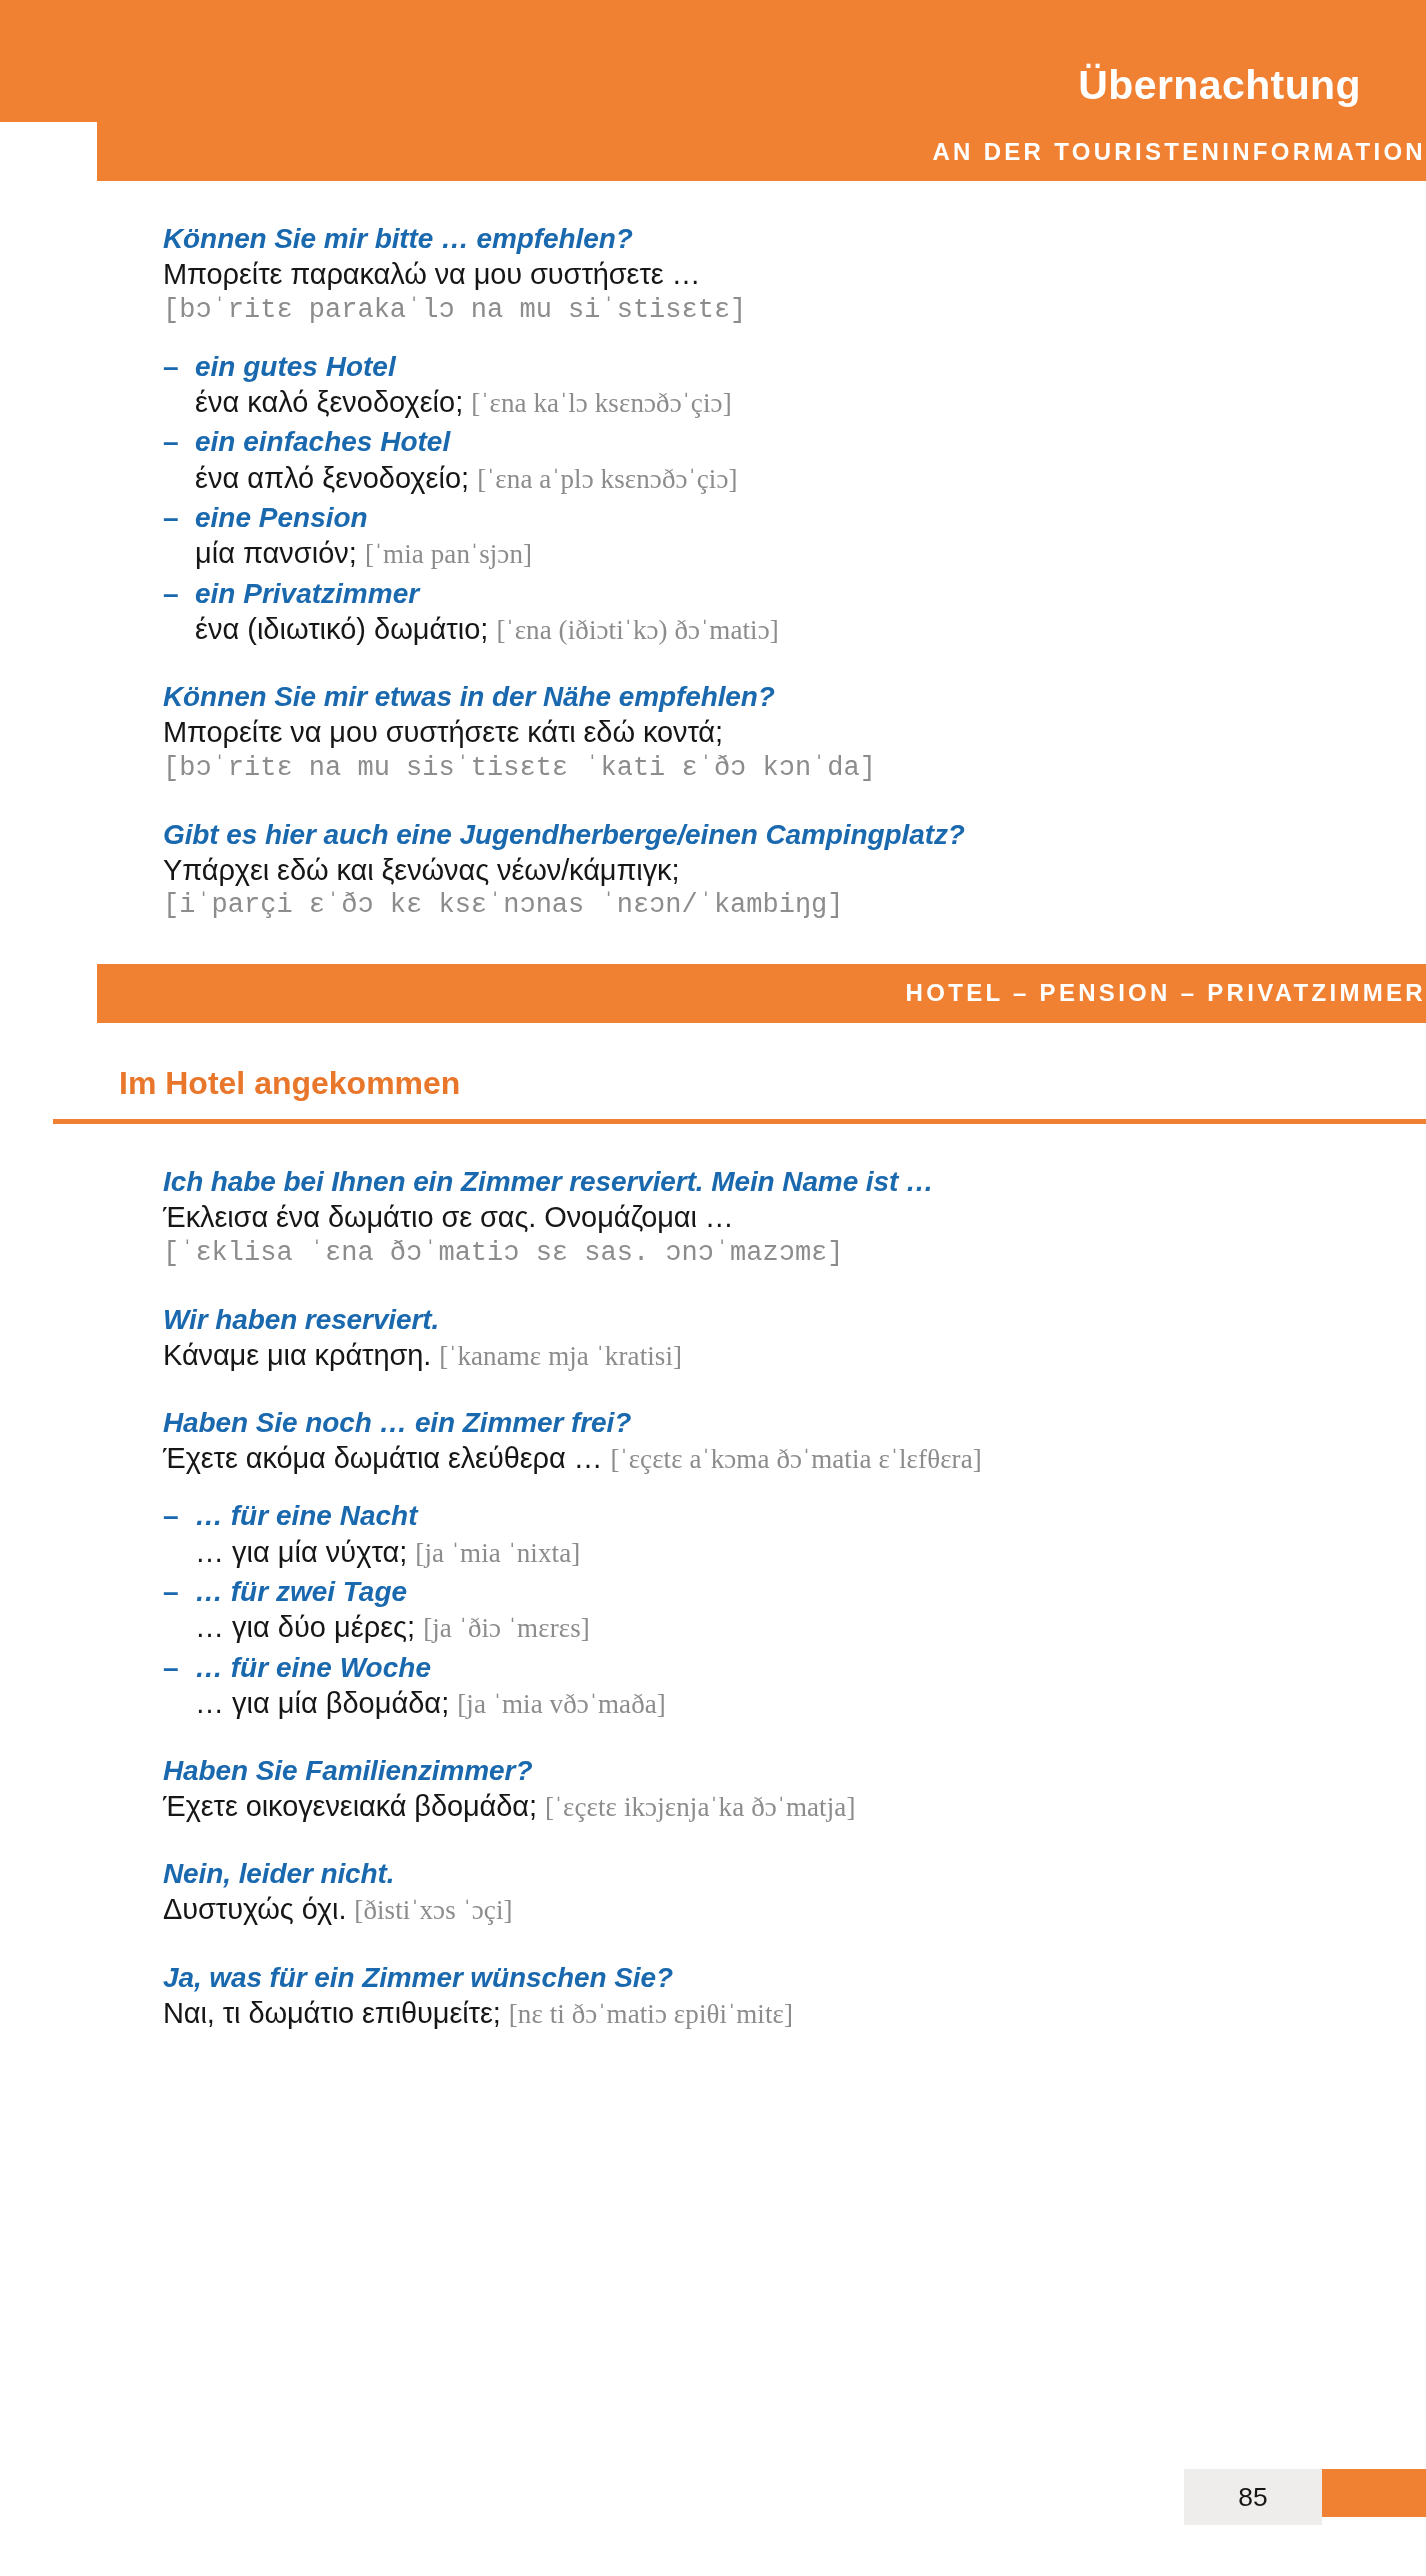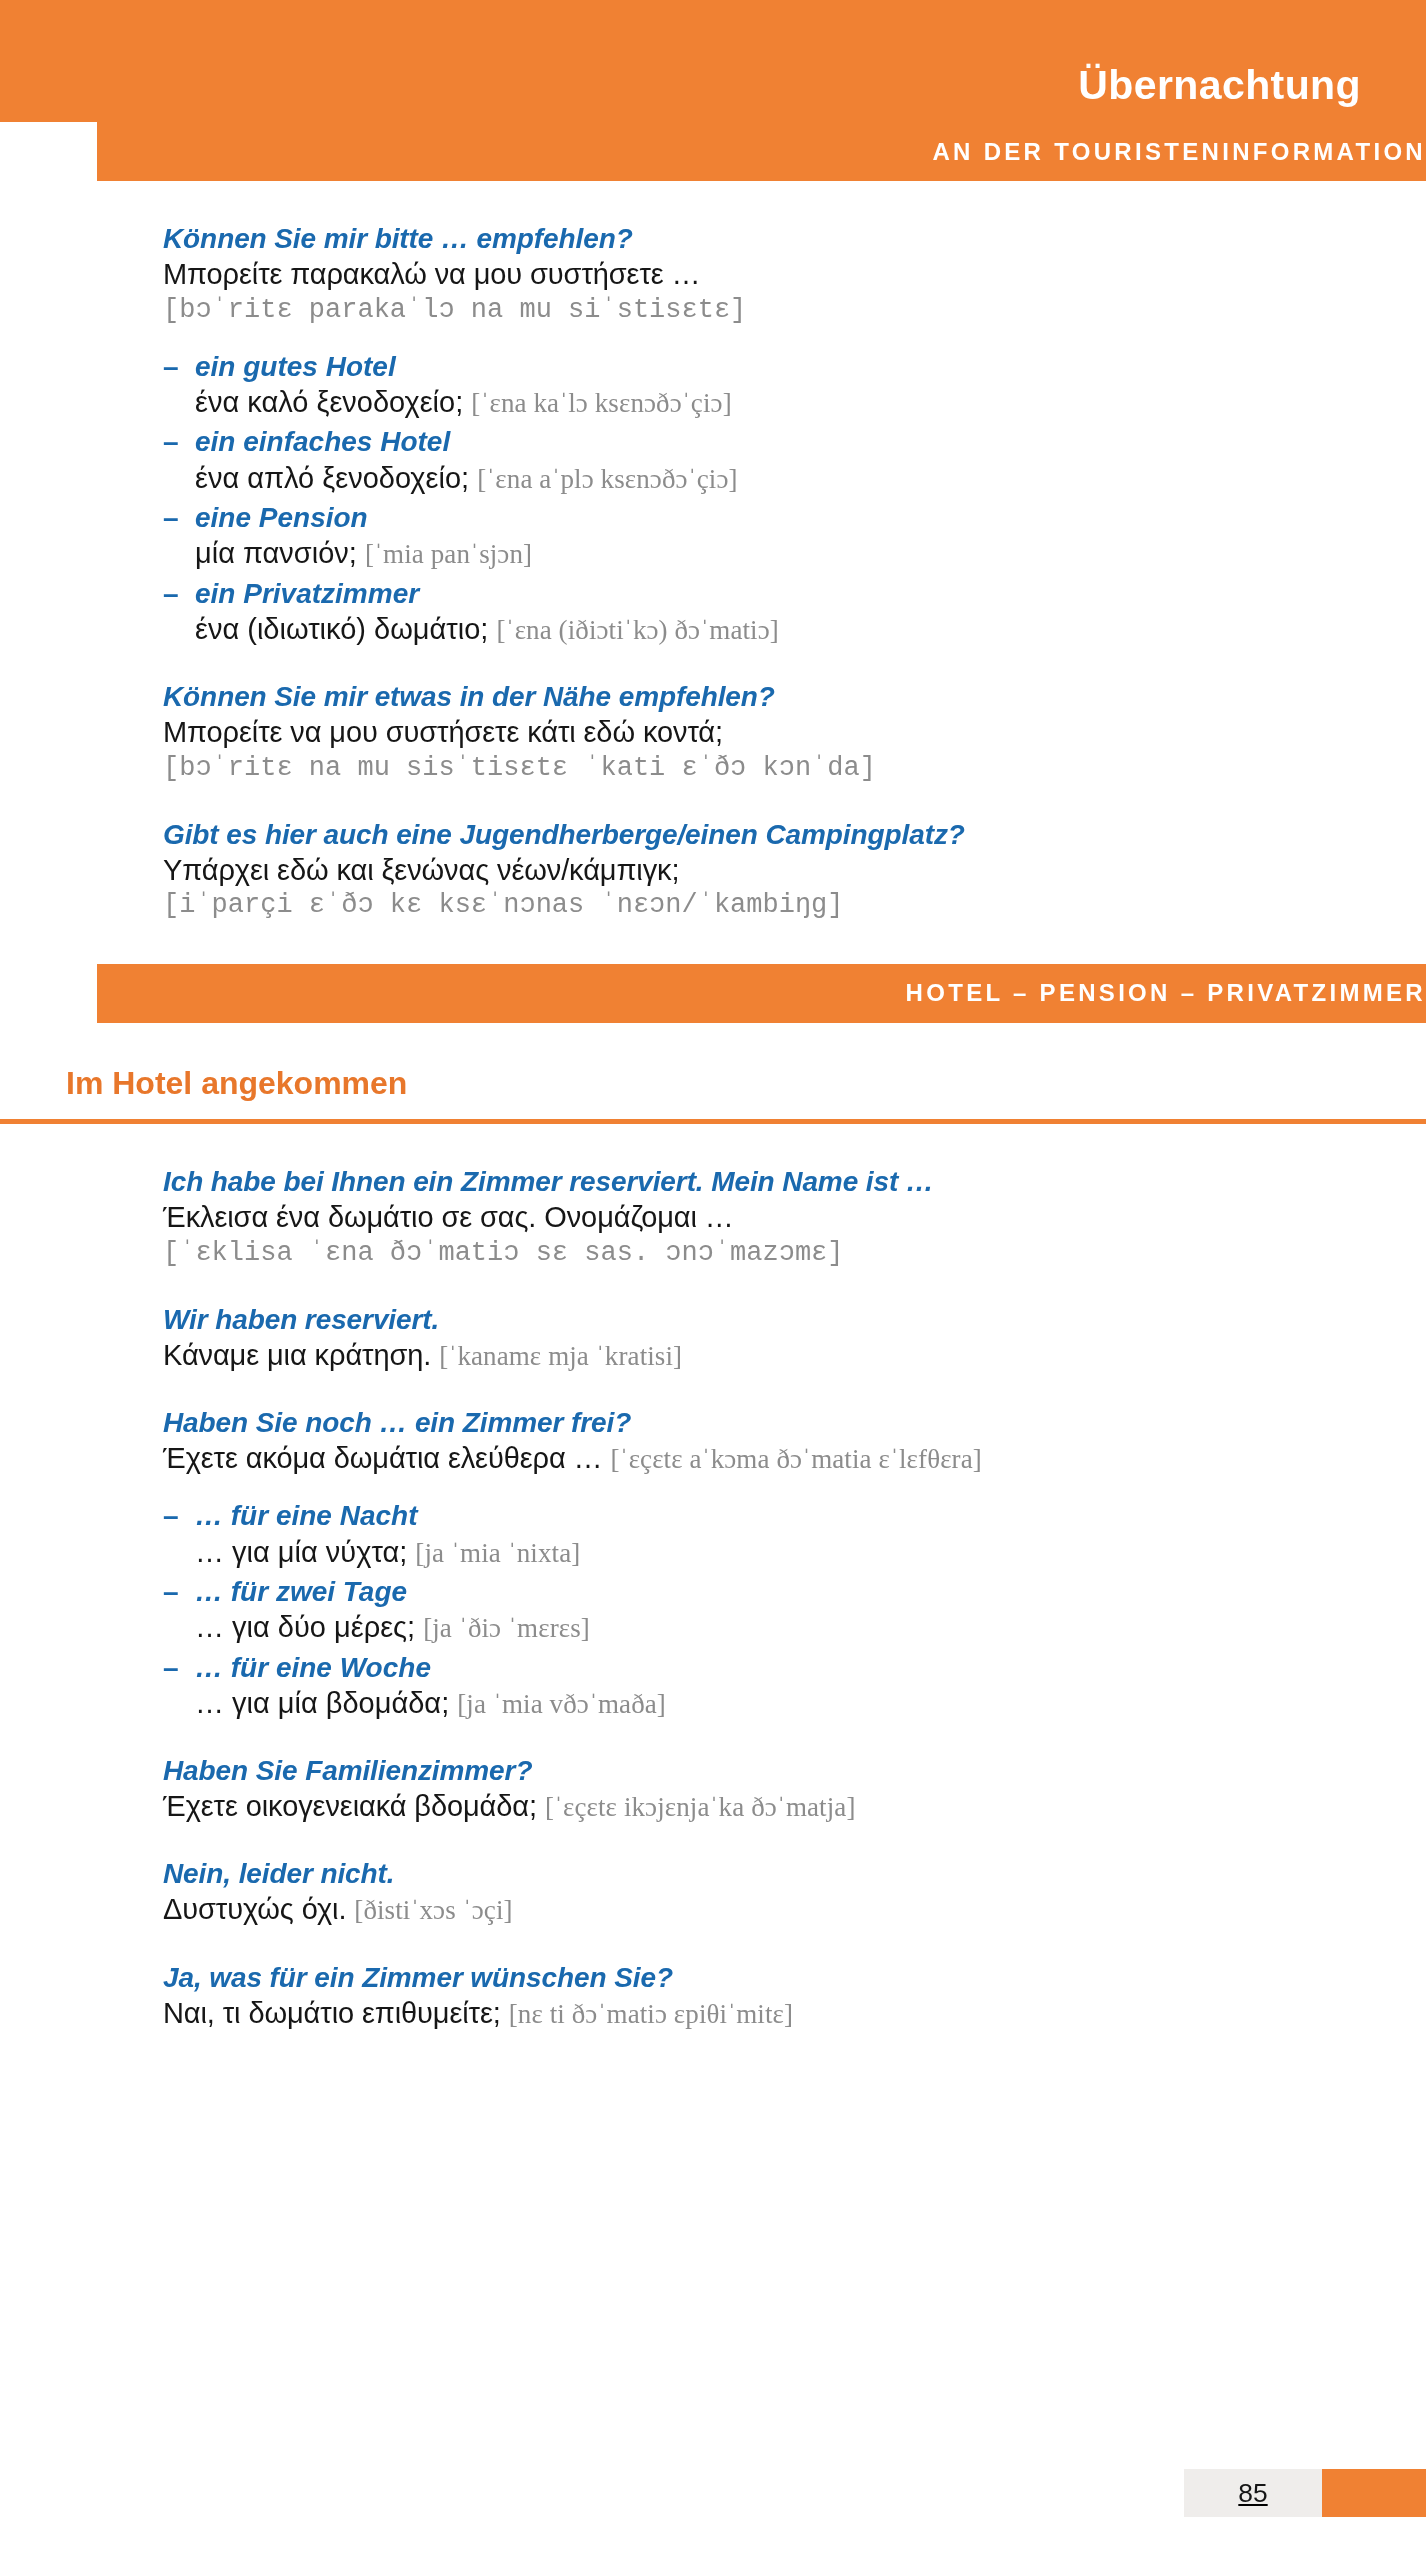--- a/index.html
+++ b/index.html
@@ -66,21 +66,21 @@
   }
 
   
   .content {
     padding-left: 163px;
     padding-right: 59px;
   }
 
   
   .subhead-wrap {
-    padding-left: 66px;
+    padding-left: 119px;
     padding-right: 59px;
     margin-top: 44px;
   }
   .subhead {
     color: #E8772B;
     font-size: 32px;
     font-weight: bold;
     line-height: 1.05;
     padding-bottom: 19px;
   }
@@ -159,26 +159,25 @@
     left: 0;
     bottom: 0;
     width: 1426px;
     height: 123px;
   }
   .folio-box {
     position: absolute;
     left: 1184px;
     top: 16px;
     width: 138px;
-    height: 48px;
+    height: 56px;
     background: #EFEDEB;
     display: flex;
     align-items: center;
     justify-content: center;
-    text-decoration: underline;
   }
   .folio-number {
     color: #161616;
     font-size: 26.4px;
     line-height: 1;
   }
   .folio-tab {
     position: absolute;
     left: 1322px;
     top: 16px;

